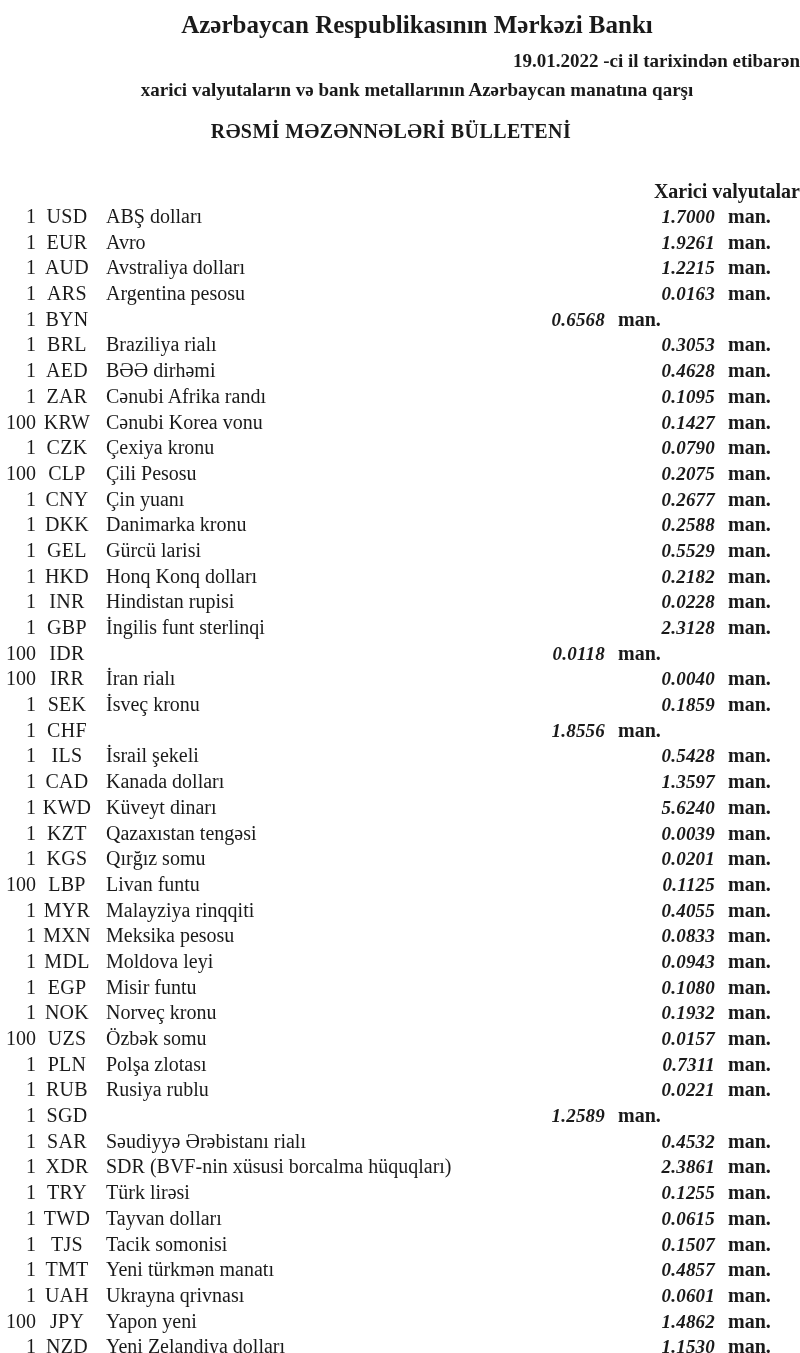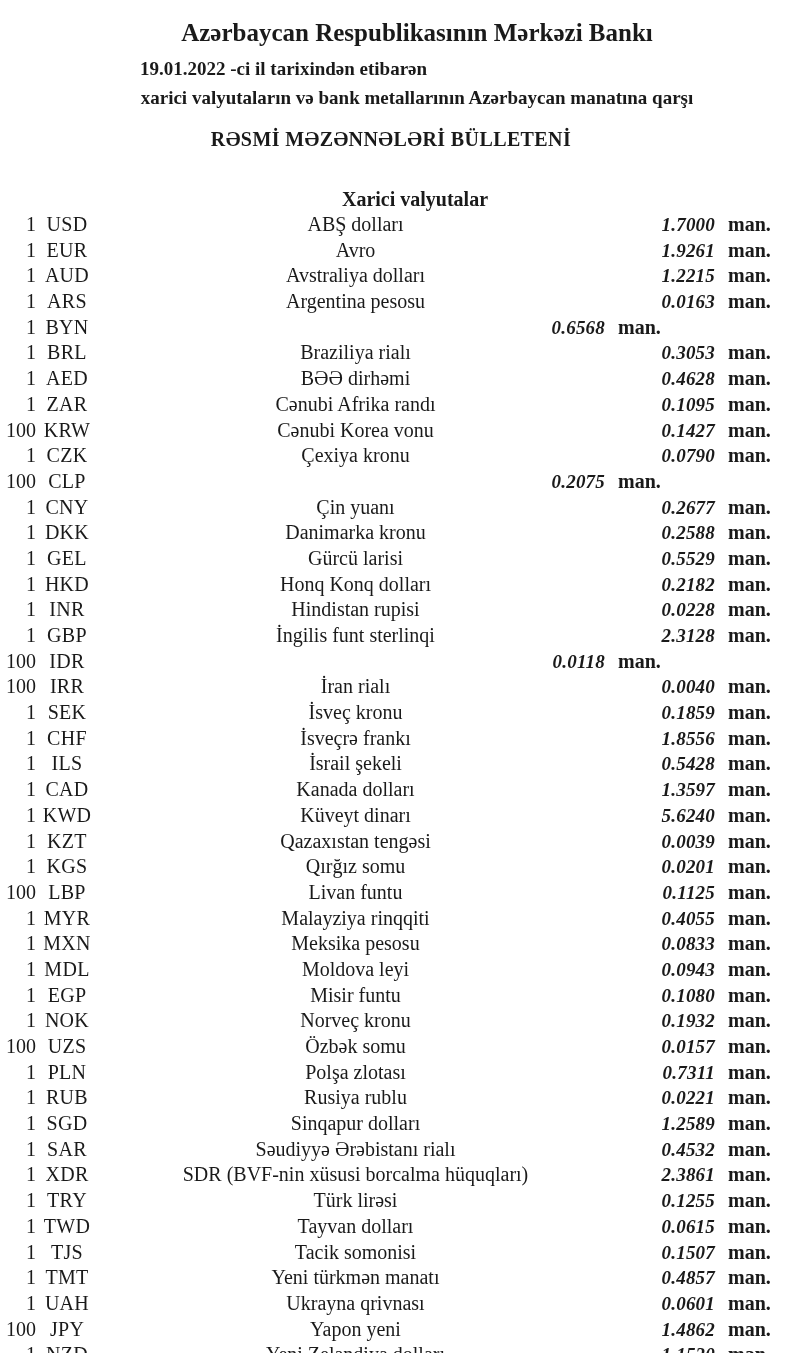--- a/index.html
+++ b/index.html
@@ -7,29 +7,29 @@
     position: relative;
     width: 800px;
     height: 1353px;
     background: #ffffff;
     color: #1a1a1a;
     font-family: "Liberation Serif", "DejaVu Serif", serif;
     overflow: hidden;
   }
   
   .h-title {
-    margin: 16px 0 0 34px;            
+    margin: 8px 0 0 34px;            
     text-align: center;
     font-size: 25px;
     font-weight: bold;
     line-height: 34px;
   }
   .h-date {
     margin: 7px 0 0 140px;           
-    text-align: left;
+    text-align: right;
     font-size: 19px;
     font-weight: bold;
     line-height: 24px;
   }
   .h-sub {
     margin: 5px 0 16px 34px;
     text-align: center;
     font-size: 19px;
     font-weight: bold;
     line-height: 24px;
@@ -37,38 +37,38 @@
   .h-bul {
     margin: 5px 0 0 -18px;           
     text-align: center;
     font-size: 20px;
     font-weight: bold;
     line-height: 26px;
     letter-spacing: 0.4px;
   }
   .section-title {
     margin: 34px 0 0 30px;           
-    text-align: center;
+    text-align: right;
     font-size: 20px;
     font-weight: bold;
     line-height: 26px;
   }
   
   .rates { margin-top: 0; }
   .row {
     display: grid;
     grid-template-columns: 36px 62px 1fr 110px 85px;
     align-items: baseline;
     height: 25.7px;
     font-size: 20px;
     line-height: 25.7px;
   }
   .qty  { text-align: right; }
   .code { text-align: center; letter-spacing: 0.3px; }
-  .name { padding-left: 8px; white-space: nowrap; text-align: center; }
+  .name { padding-left: 8px; white-space: nowrap; }
   .rate {
     text-align: right;
     font-weight: bold;
     font-style: italic;
     font-size: 19px;
     letter-spacing: 0.2px;
   }
   .unit { padding-left: 13px; font-weight: bold; }
 </style>
 </head>
@@ -158,20 +158,21 @@
     <span class="qty">1</span>
     <span class="code">CZK</span>
     <span class="name">Çexiya kronu</span>
     <span class="rate">0.0790</span>
     <span class="unit">man.</span>
   </div>
 
   <div class="row">
     <span class="qty">100</span>
     <span class="code">CLP</span>
+    <span class="name">Çili Pesosu</span>
     <span class="rate">0.2075</span>
     <span class="unit">man.</span>
   </div>
 
   <div class="row">
     <span class="qty">1</span>
     <span class="code">CNY</span>
     <span class="name">Çin yuanı</span>
     <span class="rate">0.2677</span>
     <span class="unit">man.</span>
@@ -236,21 +237,20 @@
     <span class="qty">1</span>
     <span class="code">SEK</span>
     <span class="name">İsveç kronu</span>
     <span class="rate">0.1859</span>
     <span class="unit">man.</span>
   </div>
 
   <div class="row">
     <span class="qty">1</span>
     <span class="code">CHF</span>
-    <span class="name">İsveçrə frankı</span>
     <span class="rate">1.8556</span>
     <span class="unit">man.</span>
   </div>
 
   <div class="row">
     <span class="qty">1</span>
     <span class="code">ILS</span>
     <span class="name">İsrail şekeli</span>
     <span class="rate">0.5428</span>
     <span class="unit">man.</span>
@@ -356,21 +356,20 @@
     <span class="qty">1</span>
     <span class="code">RUB</span>
     <span class="name">Rusiya rublu</span>
     <span class="rate">0.0221</span>
     <span class="unit">man.</span>
   </div>
 
   <div class="row">
     <span class="qty">1</span>
     <span class="code">SGD</span>
-    <span class="name">Sinqapur dolları</span>
     <span class="rate">1.2589</span>
     <span class="unit">man.</span>
   </div>
 
   <div class="row">
     <span class="qty">1</span>
     <span class="code">SAR</span>
     <span class="name">Səudiyyə Ərəbistanı rialı</span>
     <span class="rate">0.4532</span>
     <span class="unit">man.</span>

